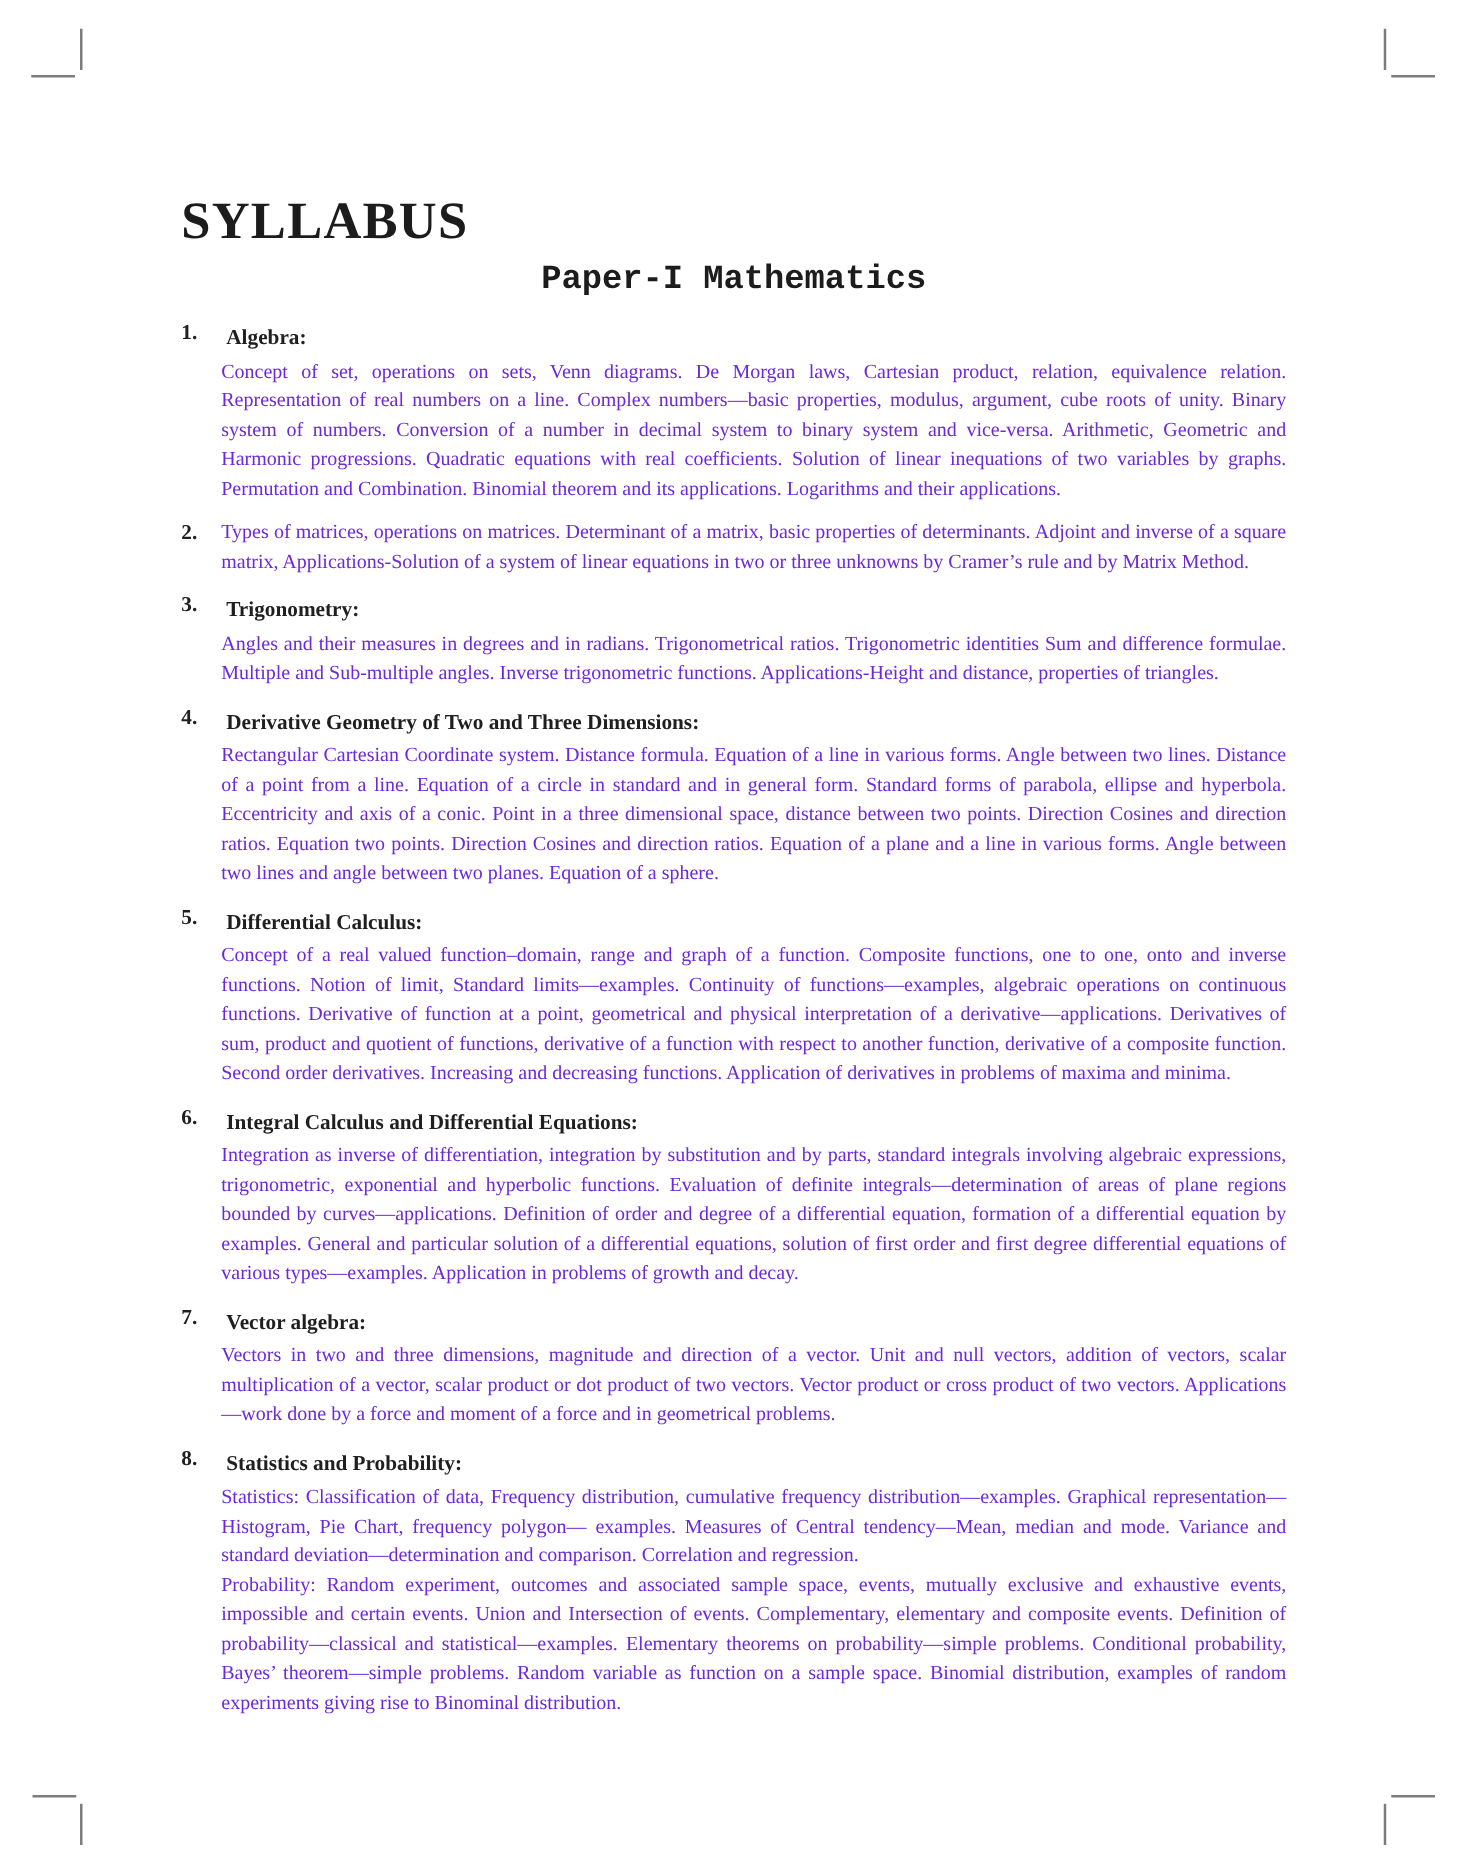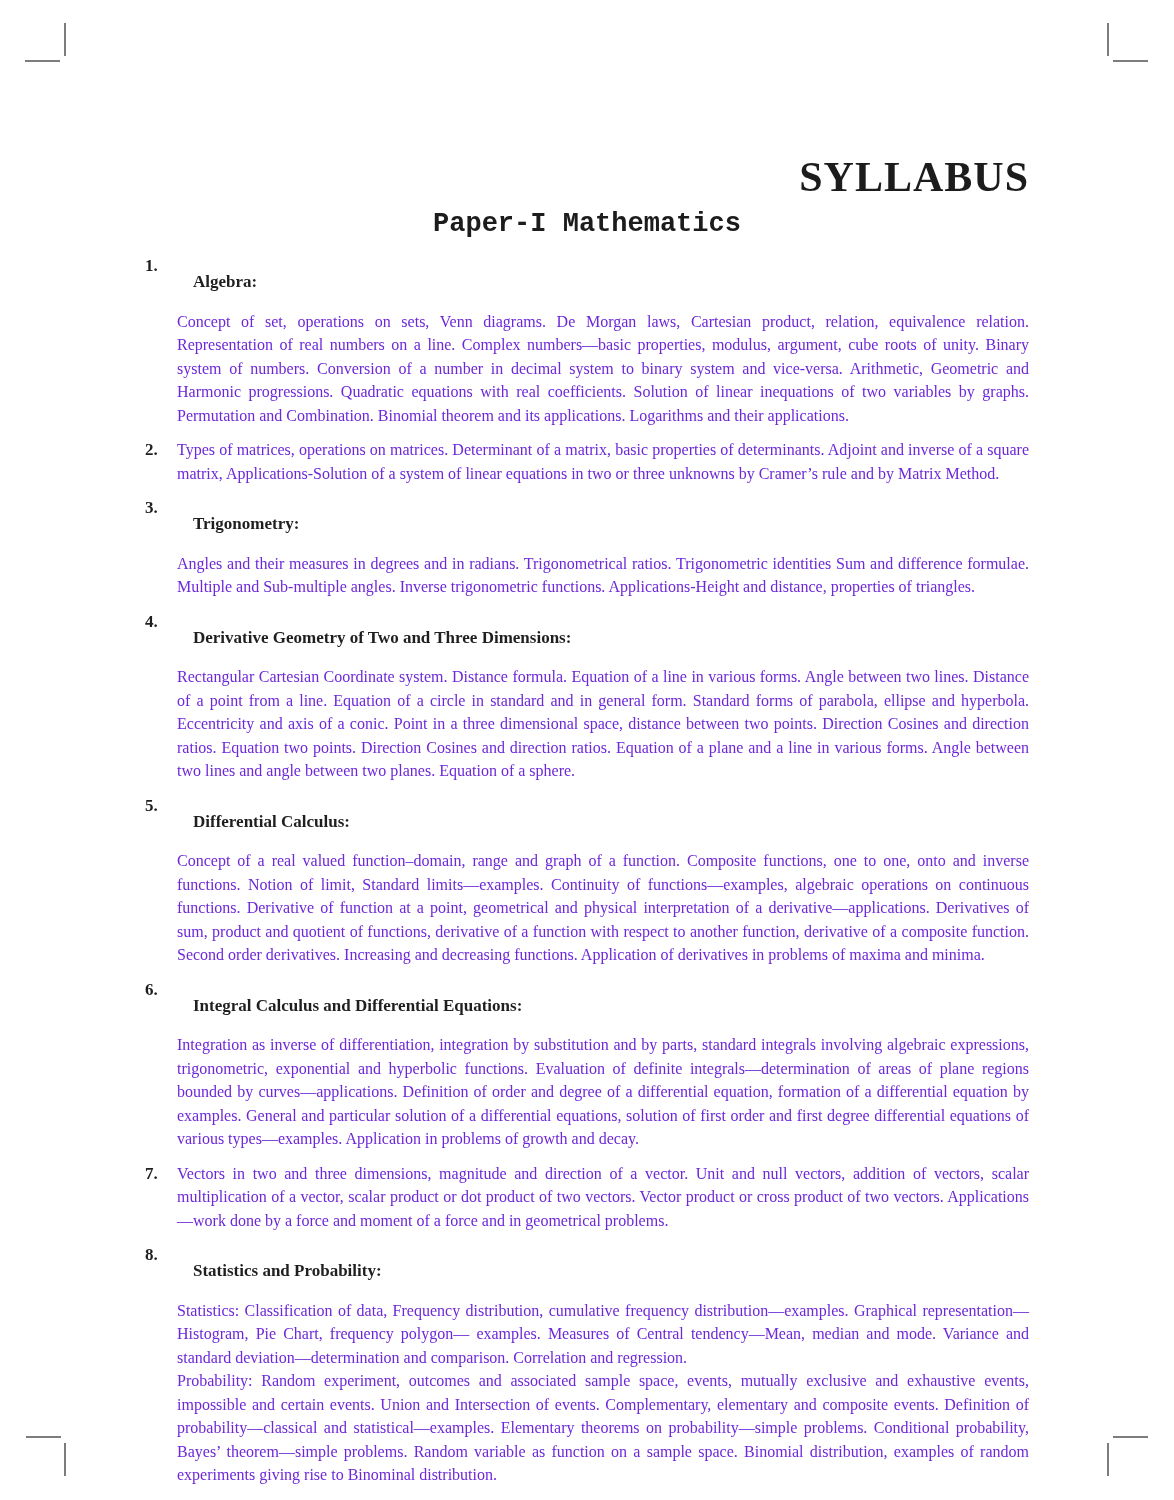--- a/index.html
+++ b/index.html
@@ -25,21 +25,21 @@
   .crop.h { width: 35px; height: 2px; }
 
   .content {
     position: absolute;
     left: 145px;
     top: 0;
     width: 884px;
   }
   h1.doc-title {
     margin: 156px 0 0 0;
-    text-align: right;
+    text-align: left;
     font-size: 42px;
     line-height: 1.0;
     font-weight: bold;
     letter-spacing: 1px;
     color: #1c1c1c;
   }
   h2.doc-subtitle {
     margin: 13px 0 0 0;
     text-align: center;
     font-size: 27px;
@@ -64,21 +64,21 @@
     font-weight: bold;
     font-size: 17px;
     line-height: 23.5px;
     color: #1f1f1f;
   }
   .sec-body {
     flex: 1 1 auto;
     min-width: 0;
   }
   .sec-heading {
-    margin: 16px;
+    margin: 4px;
     font-size: 17px;
     line-height: 23.5px;
     font-weight: bold;
     color: #1f1f1f;
   }
   .sec-body p {
     margin: 0;
     font-size: 16px;
     line-height: 23.5px;
     text-align: justify;
@@ -146,20 +146,21 @@
     <span class="sec-num">6.</span>
     <div class="sec-body">
       <h3 class="sec-heading">Integral Calculus and Differential Equations:</h3>
     <p>Integration as inverse of differentiation, integration by substitution and by parts, standard integrals involving algebraic expressions, trigonometric, exponential and hyperbolic functions. Evaluation of definite integrals—determination of areas of plane regions bounded by curves—applications. Definition of order and degree of a differential equation, formation of a differential equation by examples. General and particular solution of a differential equations, solution of first order and first degree differential equations of various types—examples. Application in problems of growth and decay.</p>
           </div>
   </li>
 
   <li class="section">
     <span class="sec-num">7.</span>
     <div class="sec-body">
+      <h3 class="sec-heading">Vector algebra:</h3>
     <p>Vectors in two and three dimensions, magnitude and direction of a vector. Unit and null vectors, addition of vectors, scalar multiplication of a vector, scalar product or dot product of two vectors. Vector product or cross product of two vectors. Applications—work done by a force and moment of a force and in geometrical problems.</p>
           </div>
   </li>
 
   <li class="section">
     <span class="sec-num">8.</span>
     <div class="sec-body">
       <h3 class="sec-heading">Statistics and Probability:</h3>
     <p>Statistics: Classification of data, Frequency distribution, cumulative frequency distribution—examples. Graphical representation—Histogram, Pie Chart, frequency polygon— examples. Measures of Central tendency—Mean, median and mode. Variance and standard deviation—determination and comparison. Correlation and regression.</p>
             <p>Probability: Random experiment, outcomes and associated sample space, events, mutually exclusive and exhaustive events, impossible and certain events. Union and Intersection of events. Complementary, elementary and composite events. Definition of probability—classical and statistical—examples. Elementary theorems on probability—simple problems. Conditional probability, Bayes’ theorem—simple problems. Random variable as function on a sample space. Binomial distribution, examples of random experiments giving rise to Binominal distribution.</p>

